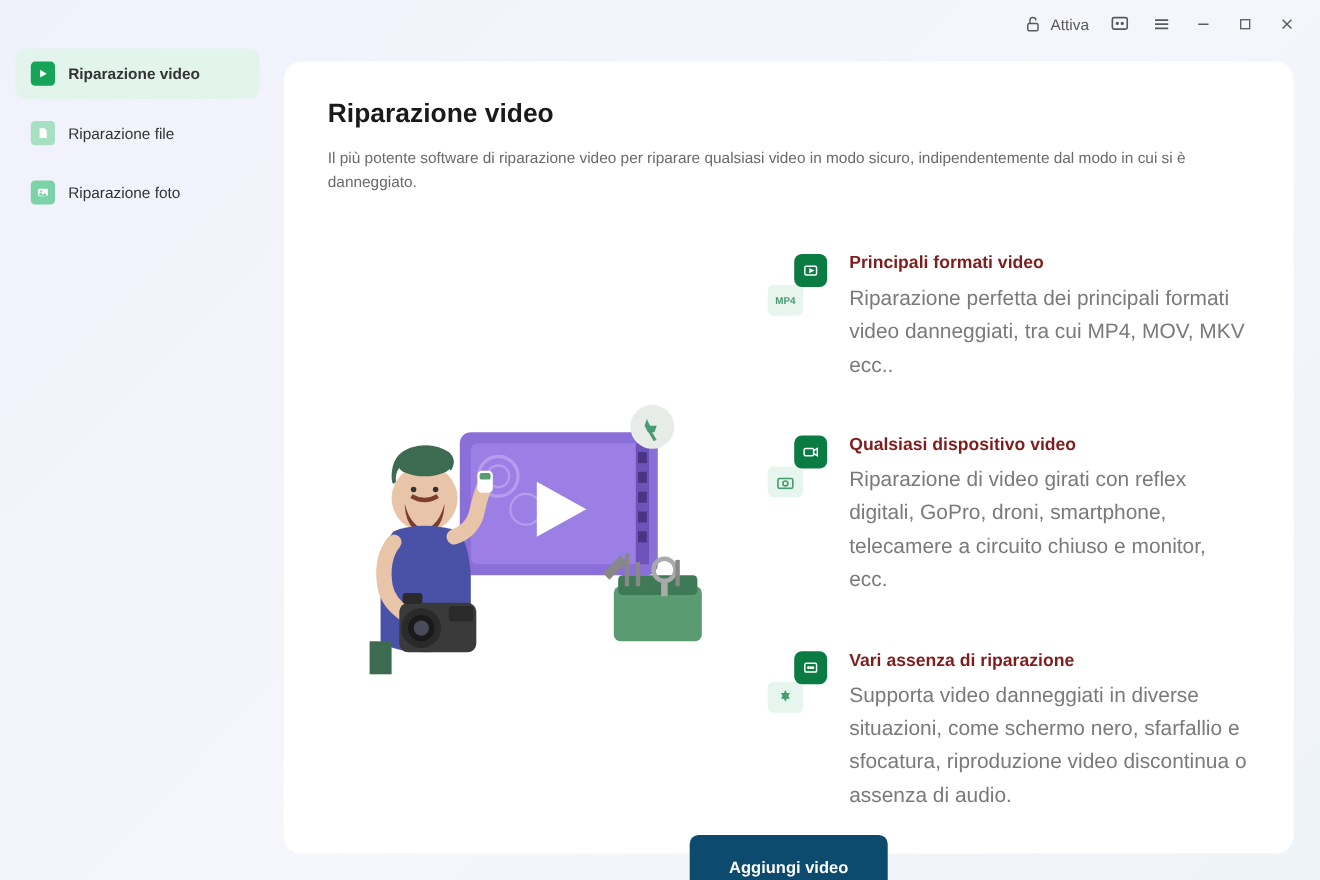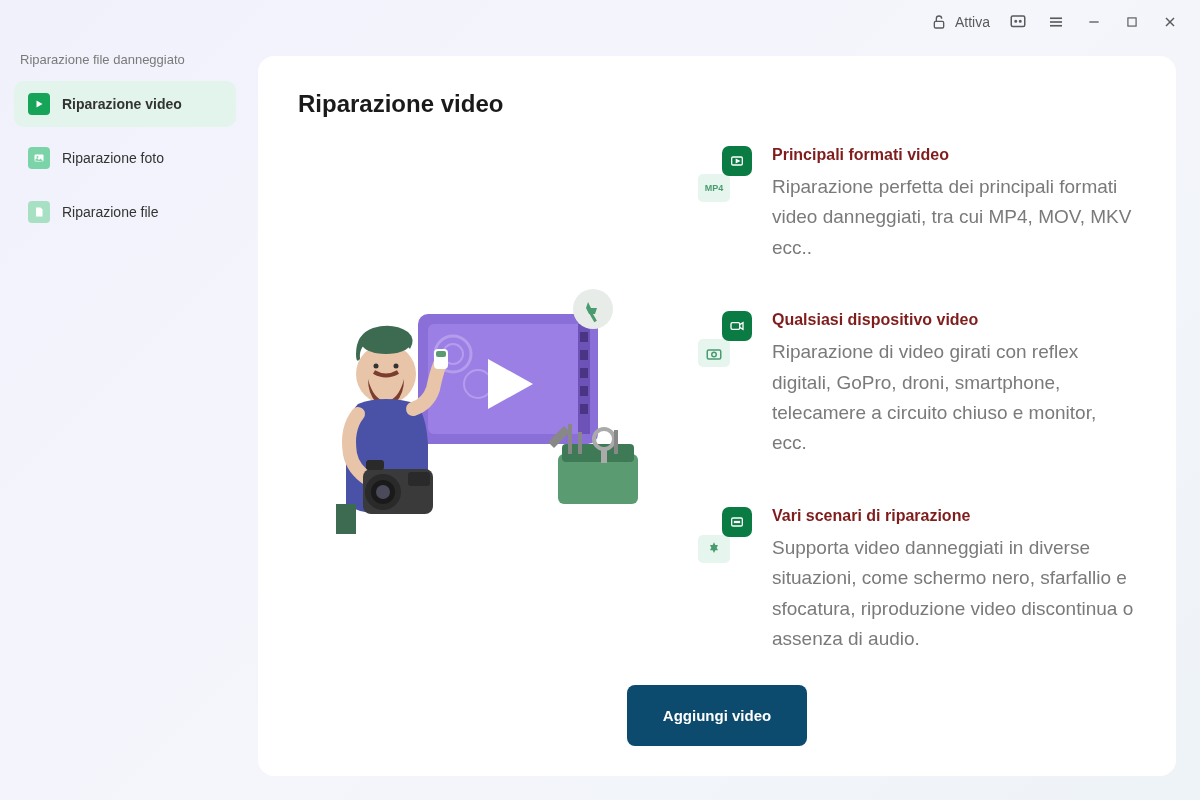--- a/index.html
+++ b/index.html
@@ -81,55 +81,55 @@
   <span class="tb-icon">
     <svg width="16" height="16" viewBox="0 0 24 24" stroke="currentColor" stroke-width="2">
         <line x1="6" y1="6" x2="18" y2="18"></line>
         <line x1="6" y1="18" x2="18" y2="6"></line>
       </svg>
   </span>
 </div>
 
 <div class="layout">
   <aside class="sidebar">
-    <div class="sidebar-label">Riparazione file danneggiato</div>
 
     <div class="nav-item active">
       <span class="nav-icon video">
         <svg width="12" height="12" viewBox="0 0 24 24" fill="#fff">
             <polygon points="7,5 19,12 7,19"></polygon>
           </svg>
       </span>
       <span>Riparazione video</span>
+    </div>
+
+    <div class="nav-item">
+      <span class="nav-icon file">
+        <svg width="12" height="12" viewBox="0 0 24 24" fill="#fff">
+            <path d="M6 3h9l4 4v14H6z"></path>
+          </svg>
+      </span>
+      <span>Riparazione file</span>
     </div>
 
     <div class="nav-item">
       <span class="nav-icon photo">
         <svg width="12" height="12" viewBox="0 0 24 24" fill="#fff">
             <rect x="3" y="5" width="18" height="14" rx="2"></rect>
             <circle cx="9" cy="10" r="2" fill="#7bd4a8"></circle>
             <path d="M3 17l5-5 4 4 3-3 6 6" fill="#7bd4a8"></path>
           </svg>
       </span>
       <span>Riparazione foto</span>
     </div>
-
-    <div class="nav-item">
-      <span class="nav-icon file">
-        <svg width="12" height="12" viewBox="0 0 24 24" fill="#fff">
-            <path d="M6 3h9l4 4v14H6z"></path>
-          </svg>
-      </span>
-      <span>Riparazione file</span>
-    </div>
   </aside>
 
   <main class="main">
     <div class="card">
       <h1 class="page-title">Riparazione video</h1>
+      <p class="page-desc">Il più potente software di riparazione video per riparare qualsiasi video in modo sicuro, indipendentemente dal modo in cui si è danneggiato.</p>
 
       <div class="content-row">
         <div class="illus">
           <svg width="340" height="290" viewBox="0 0 340 290">
             <rect x="110" y="60" width="180" height="130" rx="10" fill="#8b6fd9"></rect>
             <rect x="120" y="70" width="160" height="110" rx="6" fill="#9b7fe5"></rect>
             <rect x="270" y="70" width="12" height="110" fill="#6d52b8"></rect>
             <rect x="272" y="78" width="8" height="10" fill="#4a3585"></rect>
             <rect x="272" y="96" width="8" height="10" fill="#4a3585"></rect>
             <rect x="272" y="114" width="8" height="10" fill="#4a3585"></rect>
@@ -220,21 +220,21 @@
               <div class="feat-icon-front">
                 <svg width="16" height="16" viewBox="0 0 24 24" fill="none" stroke="#fff" stroke-width="2">
                     <rect x="4" y="6" width="16" height="12" rx="2"></rect>
                     <circle cx="9" cy="12" r="1" fill="#fff"></circle>
                     <circle cx="12" cy="12" r="1" fill="#fff"></circle>
                     <circle cx="15" cy="12" r="1" fill="#fff"></circle>
                   </svg>
               </div>
             </div>
             <div class="feat-text">
-              <div class="feat-title">Vari scenari di riparazione</div>
+              <div class="feat-title">Vari assenza di riparazione</div>
               <div class="feat-desc">Supporta video danneggiati in diverse situazioni, come schermo nero, sfarfallio e sfocatura, riproduzione video discontinua o assenza di audio.</div>
             </div>
           </div>
         </div>
       </div>
 
       <div class="cta-row">
         <button class="cta-btn">Aggiungi video</button>
       </div>
     </div>

